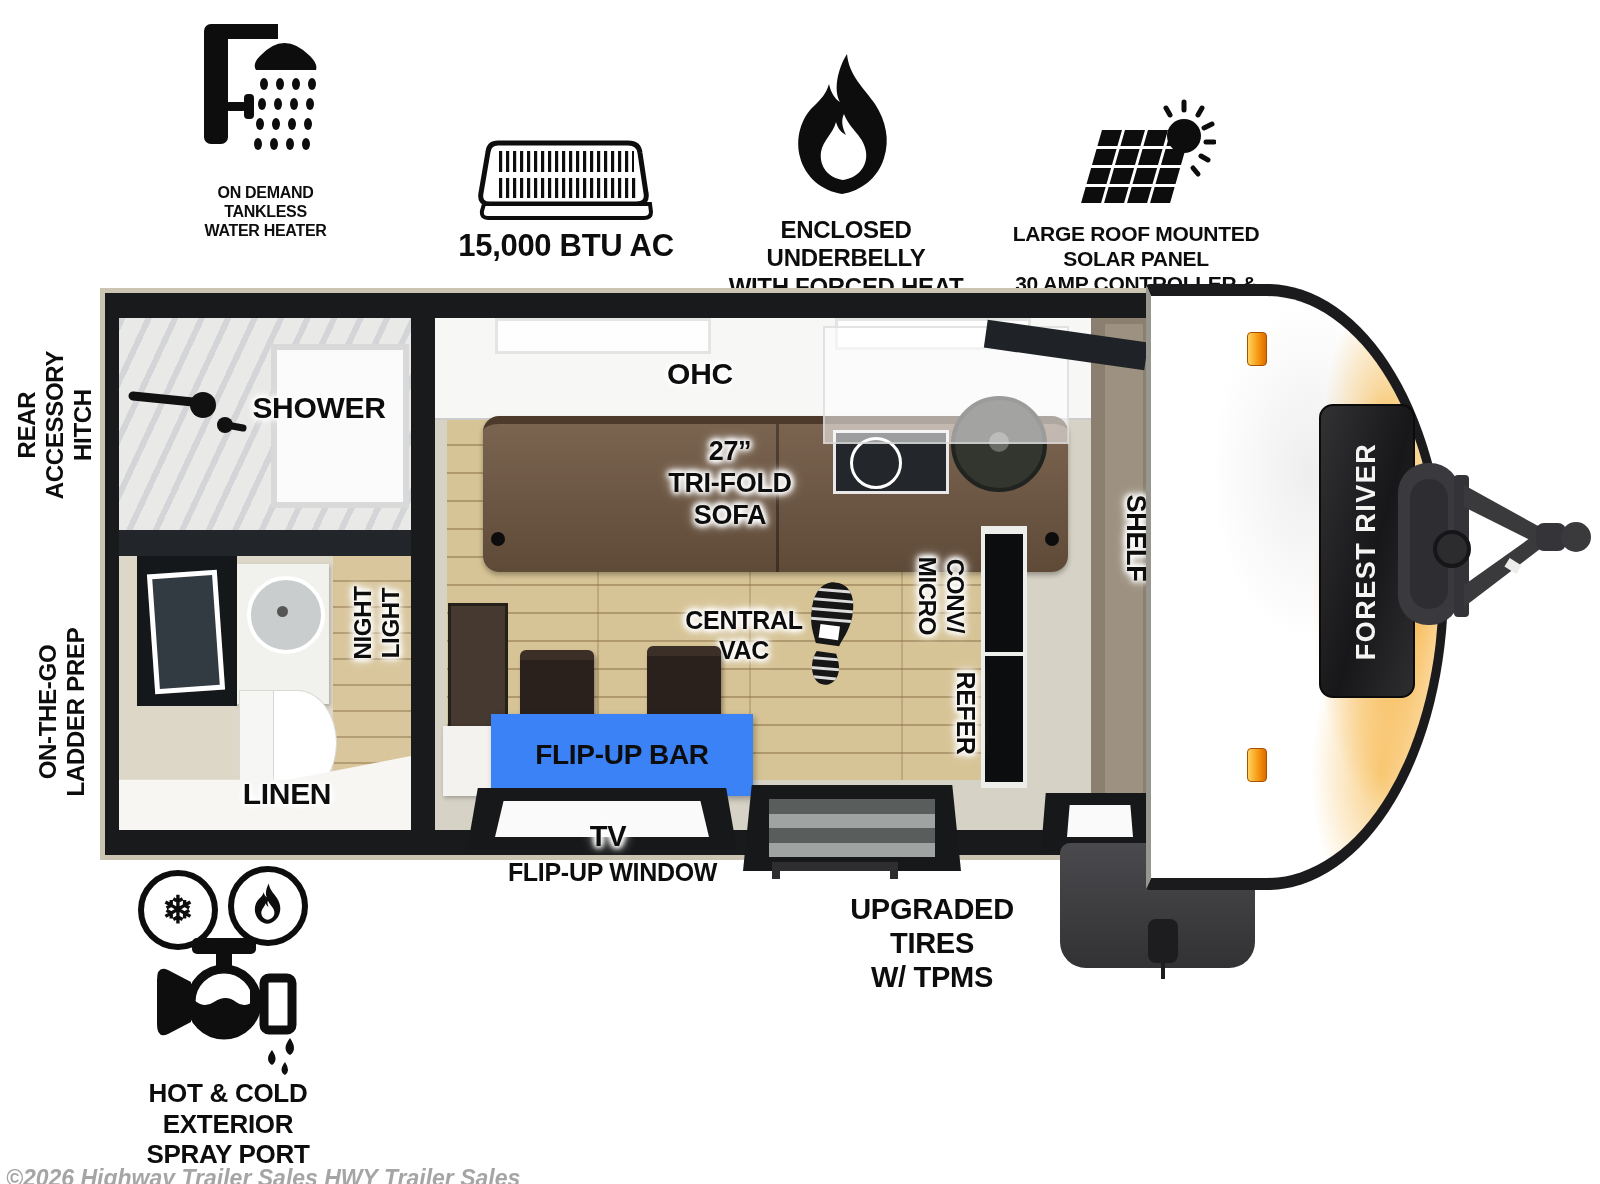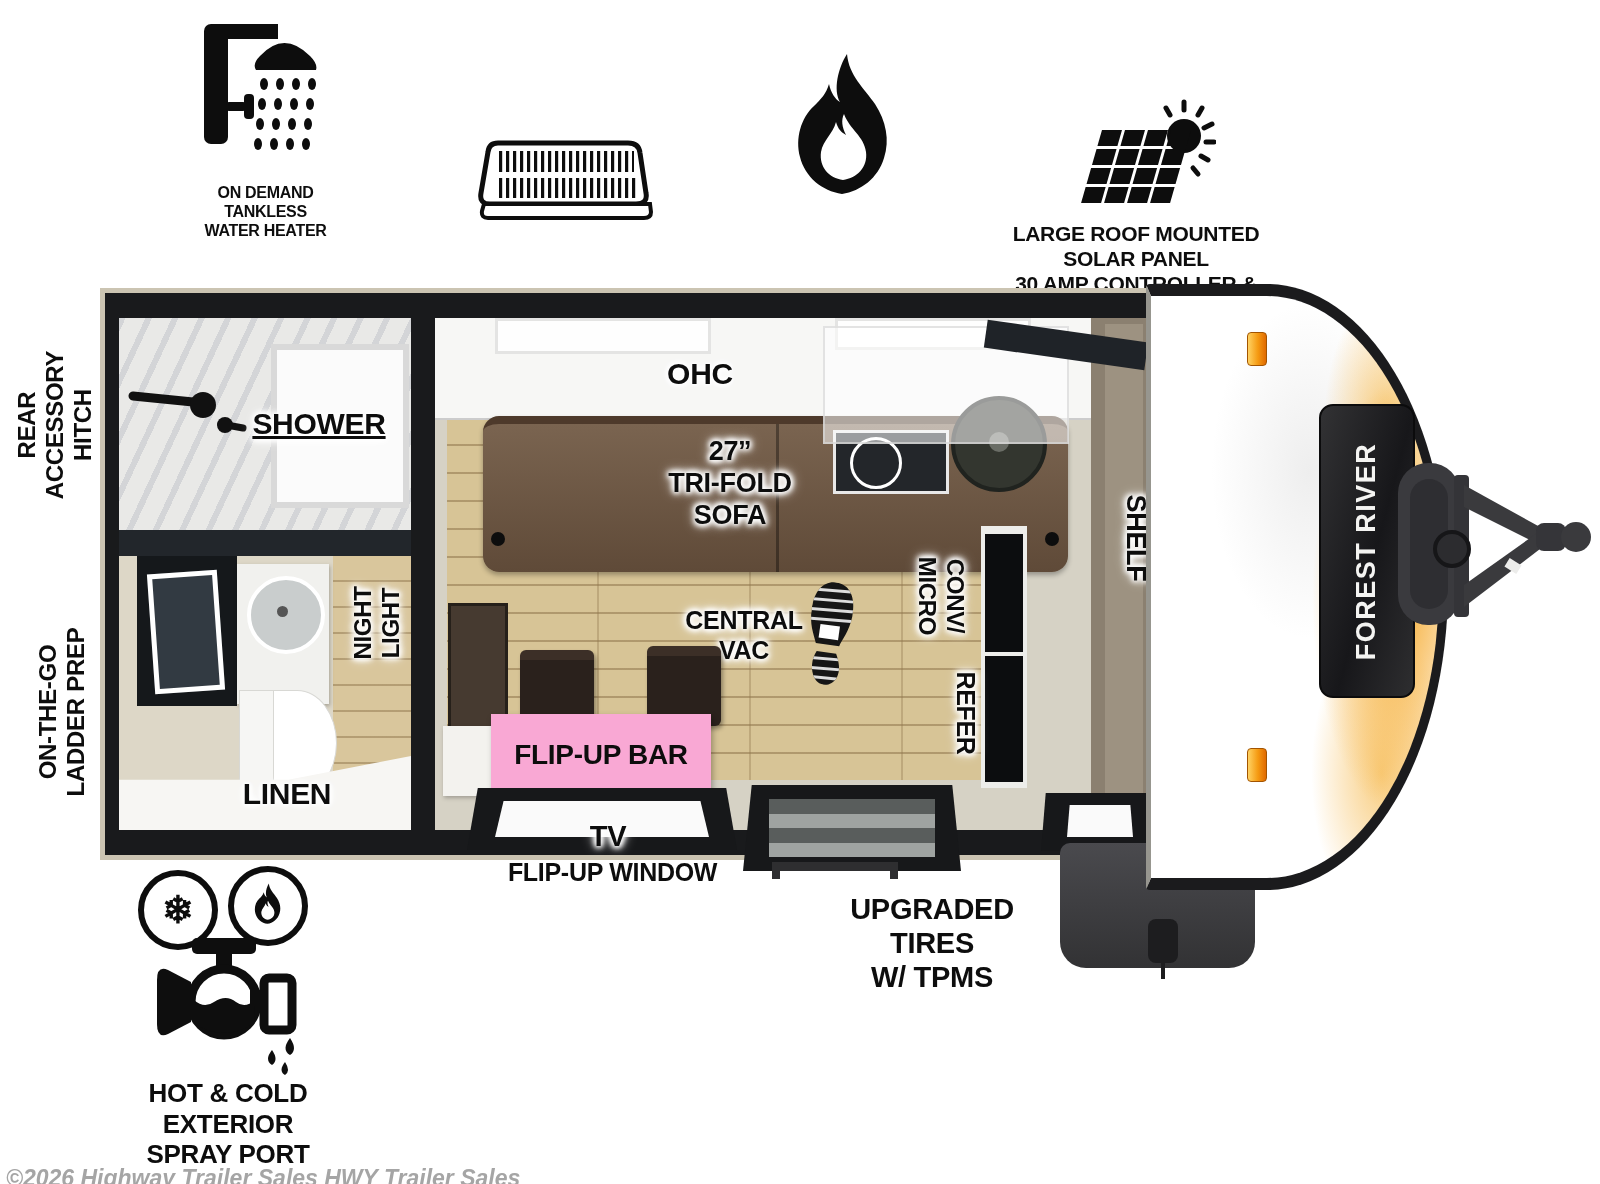--- a/index.html
+++ b/index.html
@@ -82,27 +82,30 @@
           <pattern id="grill" width="7" height="12" patternUnits="userSpaceOnUse">
             <rect width="3.2" height="12" fill="#0d0d0d"></rect>
           </pattern>
         </defs>
       <path d="M20,5 L150,5 Q161,5 162,15 L168,55 Q170,66 158,66 L12,66 Q1,66 3,55 L10,14 Q11,5 20,5 Z" fill="#fff" stroke="#0d0d0d" stroke-width="5"></path>
       <rect x="20" y="13" width="136" height="21" fill="url(#grill)"></rect>
       <rect x="18" y="40" width="142" height="20" fill="url(#grill)"></rect>
       <path d="M6,66 L172,66 L173,74 Q173,80 166,80 L10,80 Q3,80 4,73 Z" fill="#fff" stroke="#0d0d0d" stroke-width="4"></path>
     </svg>
   </div>
+  <div class="abs lbl" style="left:438px;top:228px;width:256px;font-size:31px;">15,000 BTU AC</div>
 
   <div class="abs" style="left:788px;top:52px;width:112px;height:160px;">
     <svg width="112" height="160" viewBox="0 0 112 160">
       <path fill-rule="evenodd" fill="#0d0d0d" d="M59,2 C61,24 76,36 87,52 C98,69 102,88 96,106 C90,126 73,139 54,142 C34,139 17,125 12,105 C7,86 13,66 26,54 C33,47 38,42 41,32 C43,41 47,47 52,50 C45,38 50,16 59,2 Z
         M56,62 C62,78 76,84 78,100 C80,115 69,126 55,128 C41,126 31,115 33,100 C35,88 45,82 48,70 C50,77 53,80 58,83 C54,75 53,68 56,62 Z"></path>
     </svg>
   </div>
+  <div class="abs lbl" style="left:712px;top:216px;width:268px;font-size:24px;">ENCLOSED UNDERBELLY
+WITH FORCED HEAT</div>
 
   <div class="abs" style="left:1066px;top:98px;width:150px;height:122px;">
     <svg width="150" height="122" viewBox="0 0 150 122">
       <g stroke="#0d0d0d" stroke-width="5" stroke-linecap="round">
         <line x1="118" y1="4" x2="118" y2="12"></line>
           <line x1="136" y1="10" x2="132" y2="17"></line>
         <line x1="146" y1="26" x2="138" y2="30"></line>
           <line x1="148" y1="44" x2="140" y2="44"></line>
         <line x1="142" y1="62" x2="135" y2="58"></line>
           <line x1="100" y1="10" x2="104" y2="17"></line>
@@ -153,21 +156,21 @@
            background-image:repeating-linear-gradient(115deg,rgba(185,188,196,.45) 0 6px,rgba(0,0,0,0) 6px 24px);"></div>
       <div class="abs" style="left:152px;top:26px;width:126px;height:152px;background:#fbfbfb;border:6px solid #d9d9d9;"></div>
       <div class="abs" style="left:8px;top:60px;width:130px;height:62px;">
         <svg width="130" height="62" viewBox="0 0 130 62">
           <line x1="6" y1="18" x2="66" y2="24" stroke="#111" stroke-width="9" stroke-linecap="round"></line>
           <circle cx="76" cy="27" r="13" fill="#111"></circle>
           <line x1="94" y1="46" x2="116" y2="50" stroke="#111" stroke-width="7" stroke-linecap="round"></line>
           <circle cx="98" cy="47" r="8" fill="#111"></circle>
         </svg>
       </div>
-      <div class="abs lbl glow" style="left:90px;top:88px;width:220px;font-size:30px;text-decoration:underline;">SHOWER</div>
+      <div class="abs lbl glow" style="left:90px;top:72px;width:220px;font-size:30px;">SHOWER</div>
 
       <div class="abs" style="left:0;top:212px;width:292px;height:26px;background:#22262b;"></div>
       <div class="abs" style="left:214px;top:238px;width:78px;height:232px;background:#d9c69c;
            background-image:repeating-linear-gradient(180deg,rgba(0,0,0,0) 0 24px,rgba(143,117,76,.5) 24px 26px);"></div>
       <div class="abs" style="left:18px;top:238px;width:100px;height:150px;background:#15181b;">
         <div class="abs" style="left:14px;top:16px;width:60px;height:110px;background:#323a42;border:5px solid #fff;transform:rotate(-4deg);"></div>
       </div>
       <div class="abs" style="left:118px;top:246px;width:92px;height:140px;background:#f1f1ee;box-shadow:1px 2px 4px rgba(0,0,0,.25);">
         <div class="abs" style="left:10px;top:12px;width:70px;height:70px;border-radius:50%;background:#c9cdcd;border:4px solid #fff;"></div>
         <div class="abs" style="left:40px;top:42px;width:11px;height:11px;border-radius:50%;background:#555;"></div>
@@ -243,21 +246,21 @@
           </g>
           <rect x="16" y="46" width="20" height="14" fill="#fff"></rect>
         </svg>
       </div>
 
       <div class="abs" style="left:13px;top:285px;width:54px;height:122px;background:#463a30;border:3px solid #26201a;"></div>
       <div class="abs" style="left:8px;top:408px;width:66px;height:70px;background:#f3f2ee;box-shadow:1px 2px 4px rgba(0,0,0,.25);"></div>
 
       <div class="abs stool" style="left:85px;top:332px;width:74px;height:70px;"></div>
       <div class="abs stool" style="left:212px;top:328px;width:74px;height:70px;"></div>
-      <div class="abs" style="left:56px;top:396px;width:220px;height:82px;background:#f9a8d4;box-shadow:2px 3px 6px rgba(0,0,0,.3);">
+      <div class="abs" style="left:56px;top:396px;width:262px;height:82px;background:#3b82f6;box-shadow:2px 3px 6px rgba(0,0,0,.3);">
         <div class="lbl" style="font-size:28px;margin-top:24px;">FLIP-UP BAR</div>
       </div>
     </div>
 
     <div class="abs" style="left:986px;top:25px;width:66px;height:512px;background:#8b8070;">
       <div class="abs" style="left:14px;top:6px;width:38px;height:500px;background:#9d9281;"></div>
     </div>
     <div class="abs" style="left:880px;top:38px;width:162px;height:28px;background:#1f2328;transform:rotate(8deg);"></div>
     <div class="abs rot-cw" style="left:960px;top:215px;width:140px;height:60px;">
       <div class="lbl glow" style="font-size:27px;">SHELF</div>

